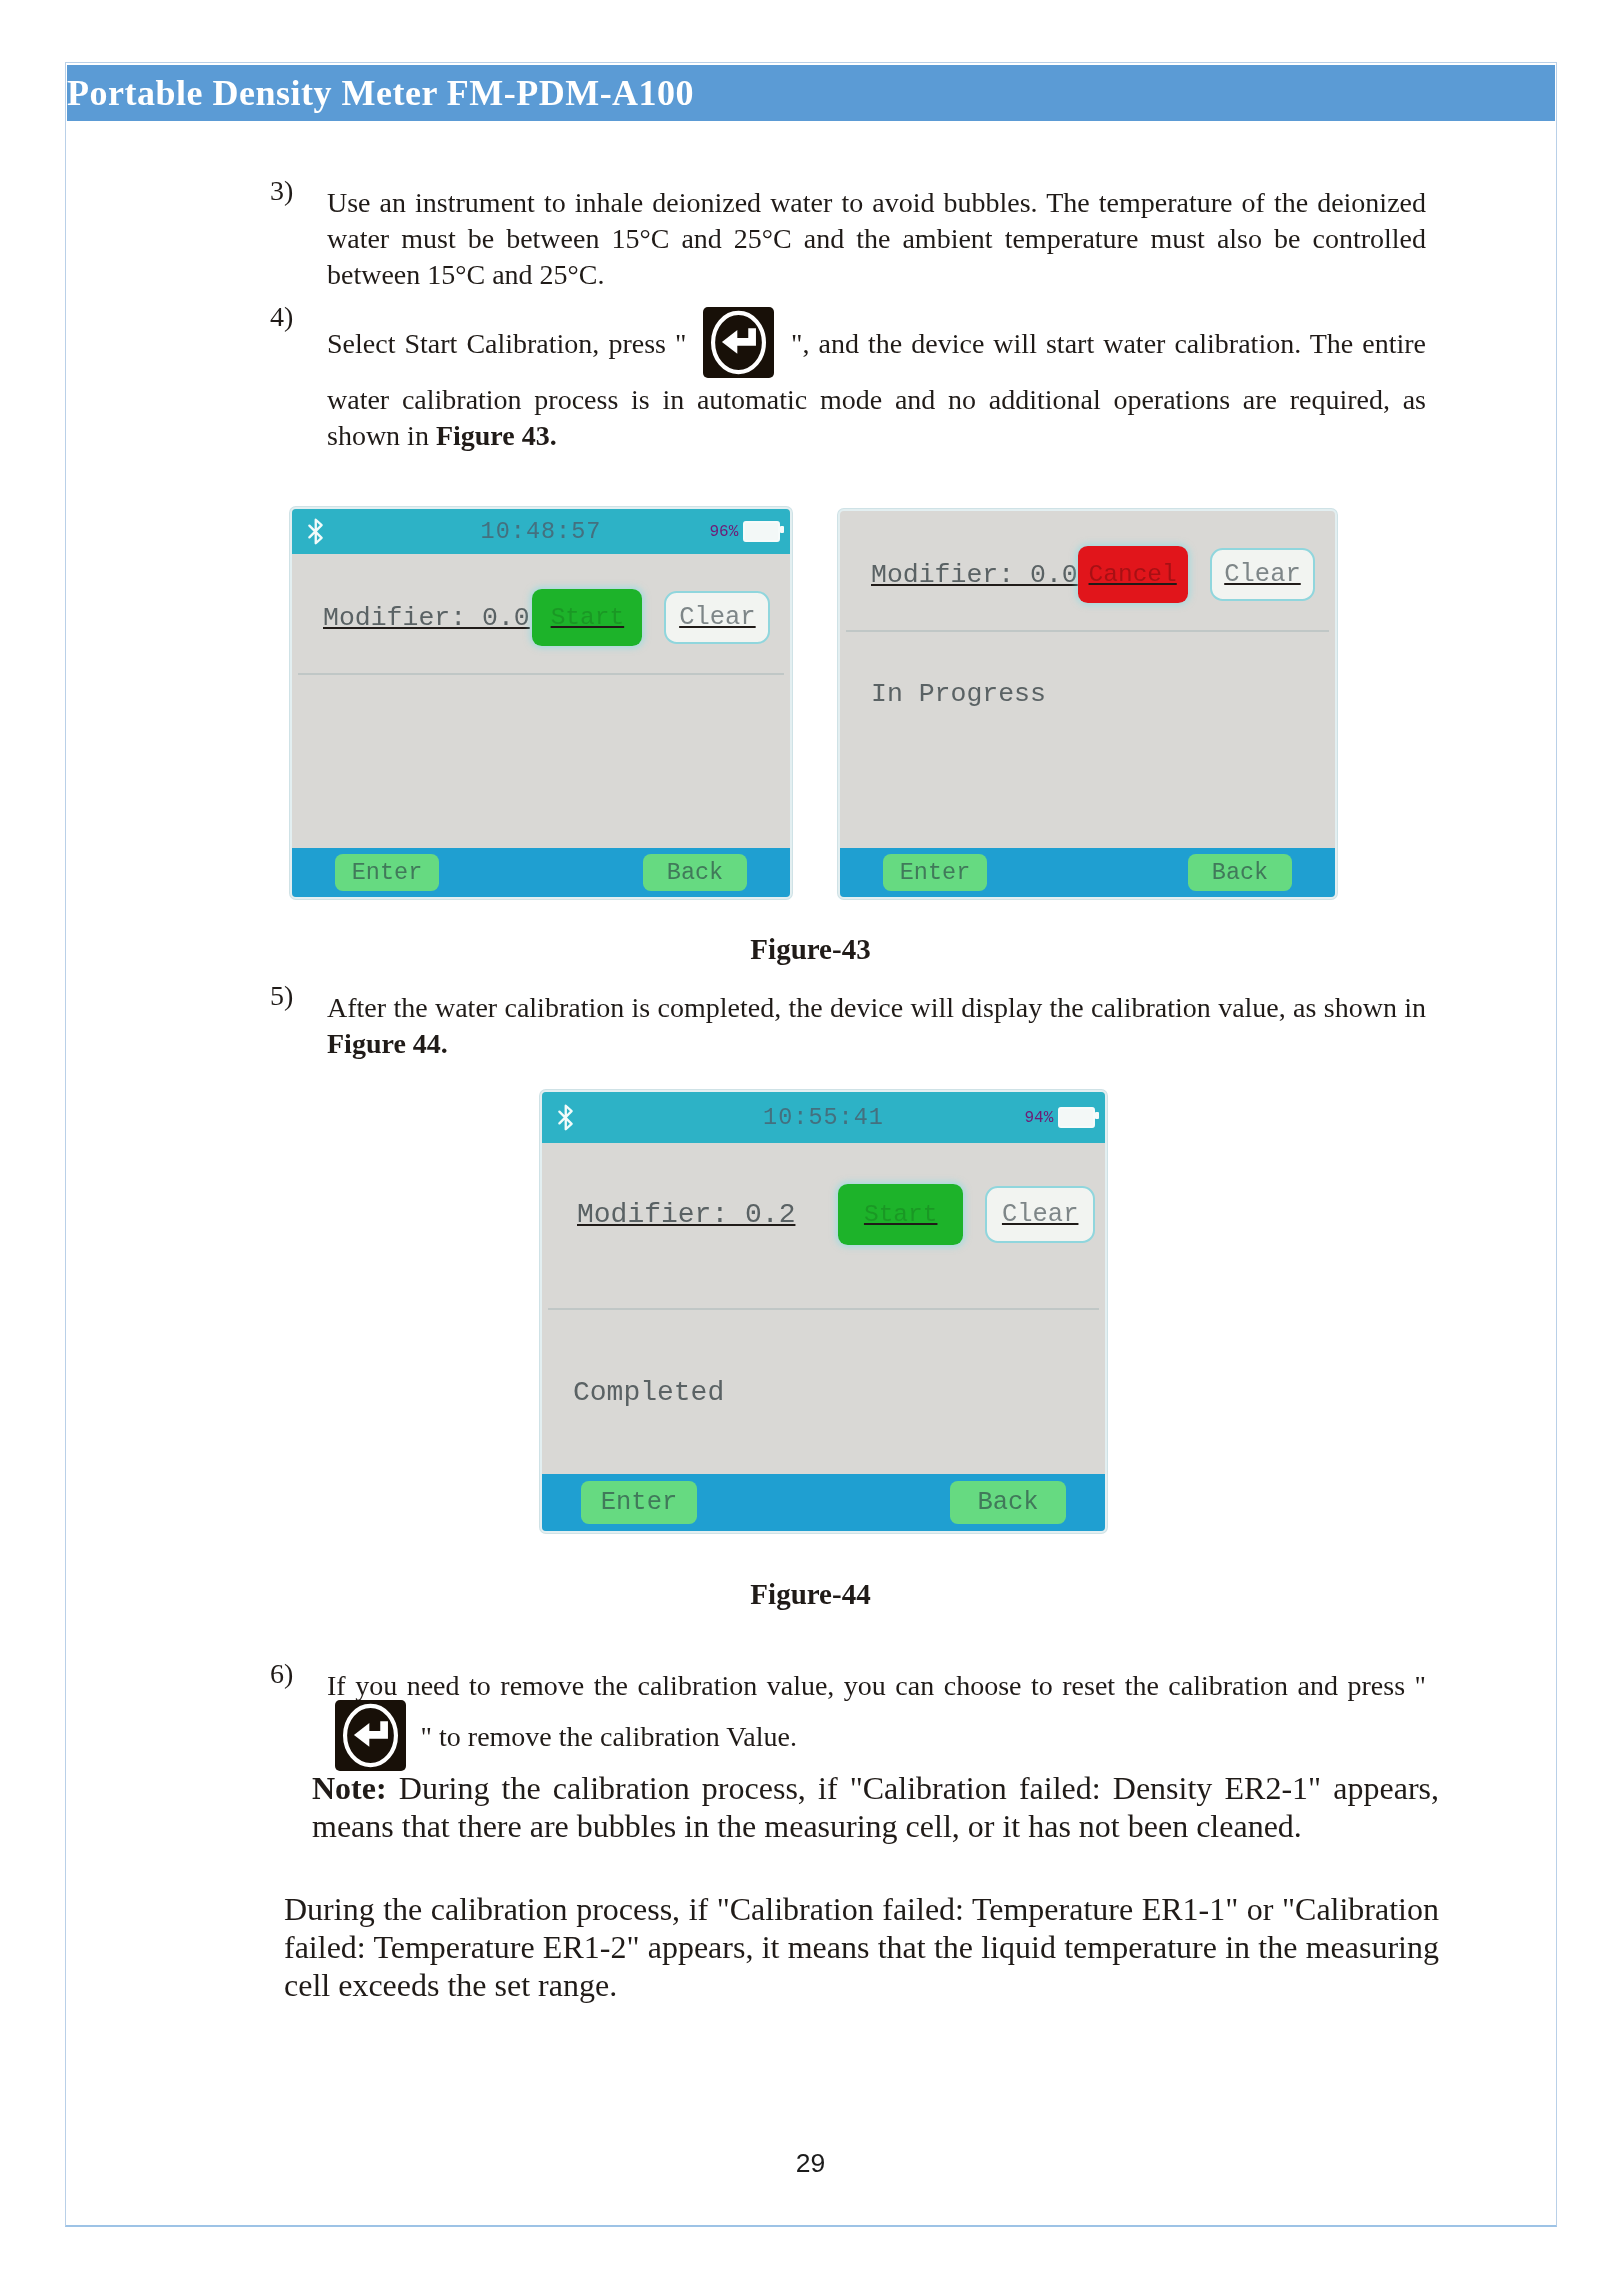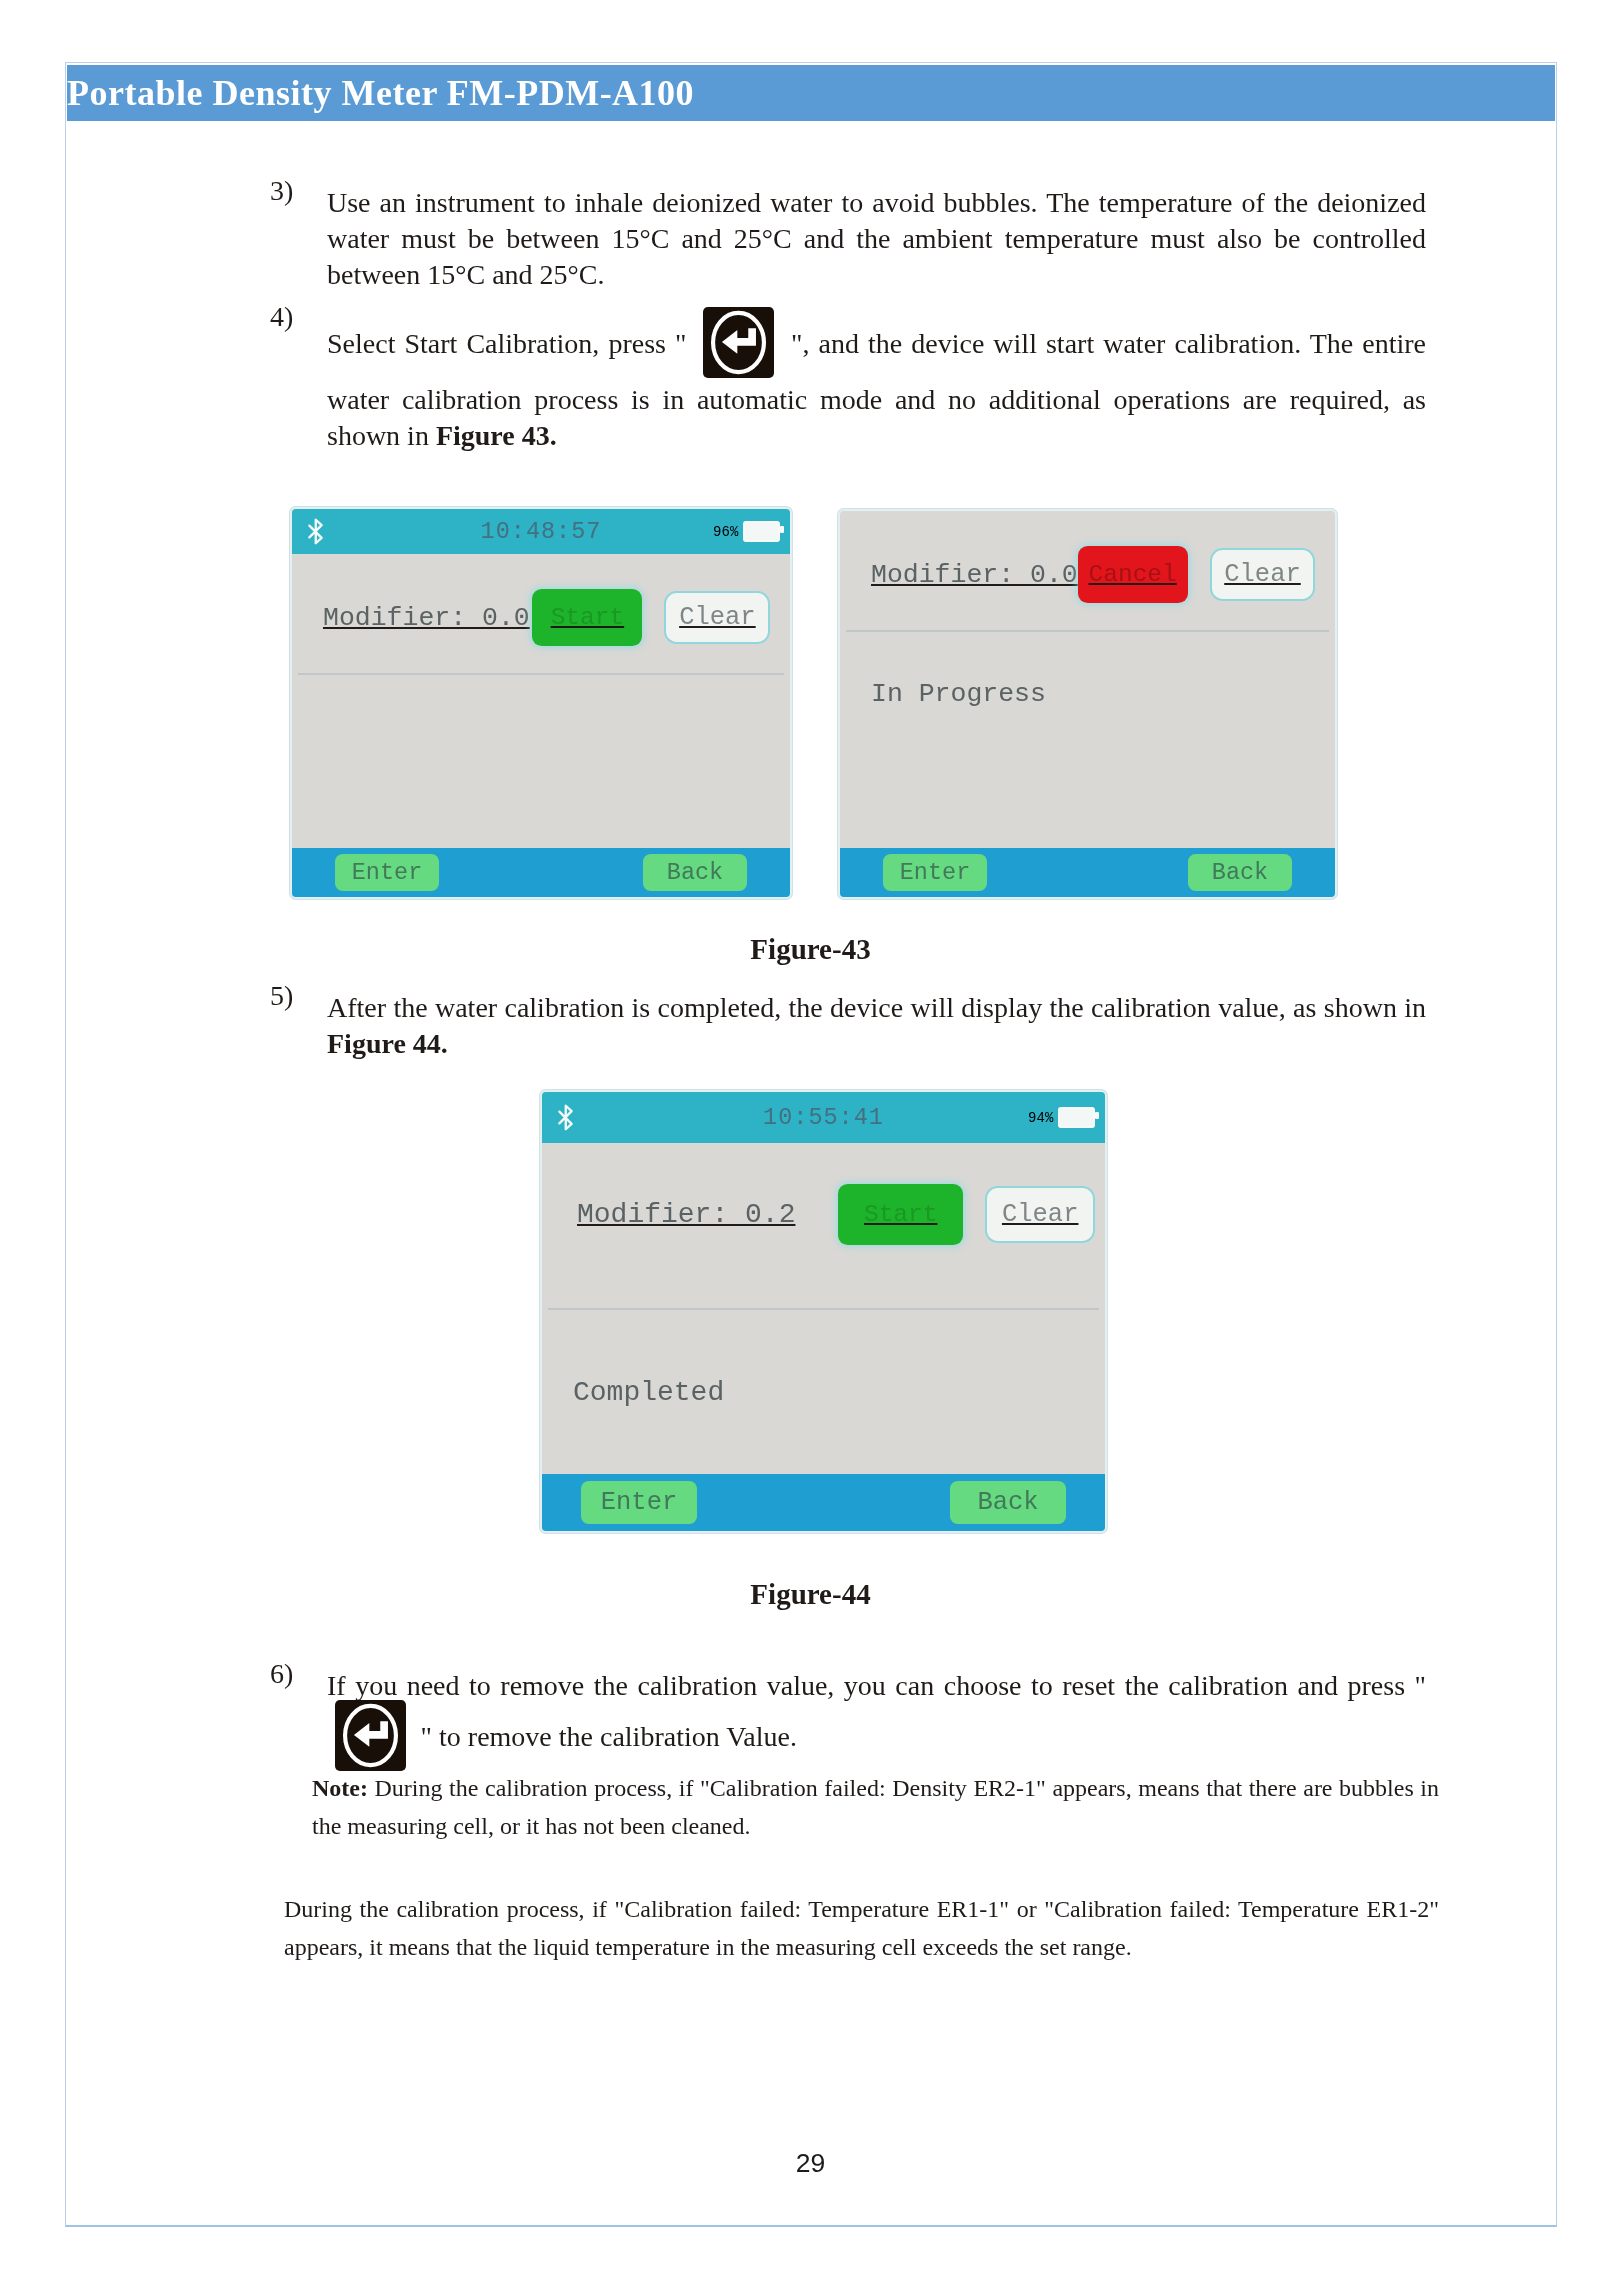--- a/index.html
+++ b/index.html
@@ -23,21 +23,21 @@
     color:#ffffff;font-size:36px;font-weight:700;letter-spacing:0.5px;
     font-family:"Liberation Serif","DejaVu Serif",serif;
   }
   
   .li{position:absolute;left:270px;width:1168px;display:flex;}
   .li .marker{flex:0 0 45px;font-size:28px;line-height:36px;}
   .li .li-text{
     flex:1;font-size:28px;line-height:36px;text-align:justify;margin:12px;
   }
   .bold{font-weight:700;}
-  .note-block{position:absolute;font-size:24px;line-height:38px;text-align:justify;margin:0;font-family:Liberation Serif, serif;}
+  .note-block{position:absolute;font-size:32px;line-height:38px;text-align:justify;margin:0;font-family:Liberation Serif, serif;}
   .caption{
     position:absolute;left:0;width:100%;text-align:center;
     font-size:29px;font-weight:700;
   }
   
   .enter-icon{
     display:inline-block;width:71px;height:71px;background:#181008;border-radius:4.9px;
     vertical-align:middle;margin:0 7.8px;position:relative;top:-3.9px;
   }
   .enter-icon svg{display:block;width:100%;height:100%;}
@@ -55,21 +55,21 @@
   }
   .scr-top.alt{background:var(--screen-topbar-alt,#2aa9d4);}
   .scr-large .scr-top{height:51px;flex:0 0 51px;}
   .bt-icon{margin-left:11.8px;width:23.5px;height:31px;}
   .bt-icon svg{display:block;width:100%;height:100%;}
   .scr-time{
     position:absolute;left:0;right:0;text-align:center;
     color:var(--statusbar-text,#44707f);font-size:23.5px;letter-spacing:1px;
   }
   .batt-wrap{margin-left:auto;margin-right:9.8px;display:flex;align-items:center;gap:4.9px;z-index:1;}
-  .batt-pct{color:#000000;font-size:14px;}
+  .batt-pct{color:#701a75;font-size:16px;}
   .batt-icon{
     width:33px;height:16.7px;border:2px solid #f6fbfa;border-radius:2.9px;background:#f3f8f7;position:relative;
   }
   .batt-icon::after{
     content:"";position:absolute;right:-5.9px;top:2.9px;width:3.9px;height:6.9px;background:#f6fbfa;border-radius:1px;
   }
   .scr-body{flex:1;position:relative;}
   .mod-row{display:flex;align-items:center;padding:35px 19.6px 0 31px;text-decoration:underline;}
   .scr-large .mod-row{padding:41px 9.8px 0 35px;}
   .mod-label{color:var(--device-text,#5a6264);font-size:26.5px;white-space:nowrap;}

